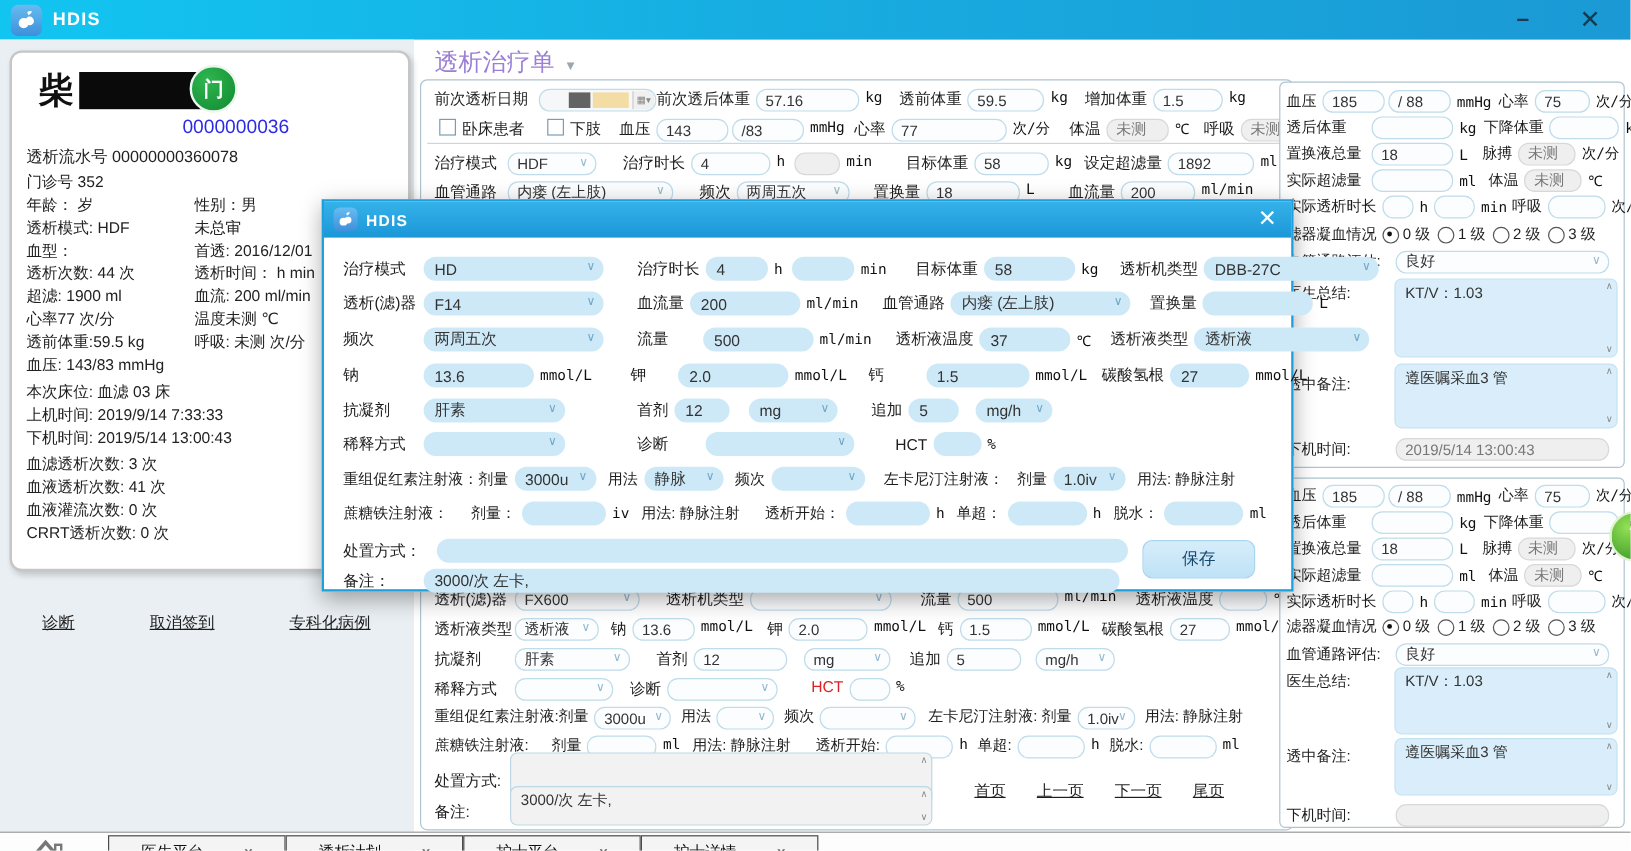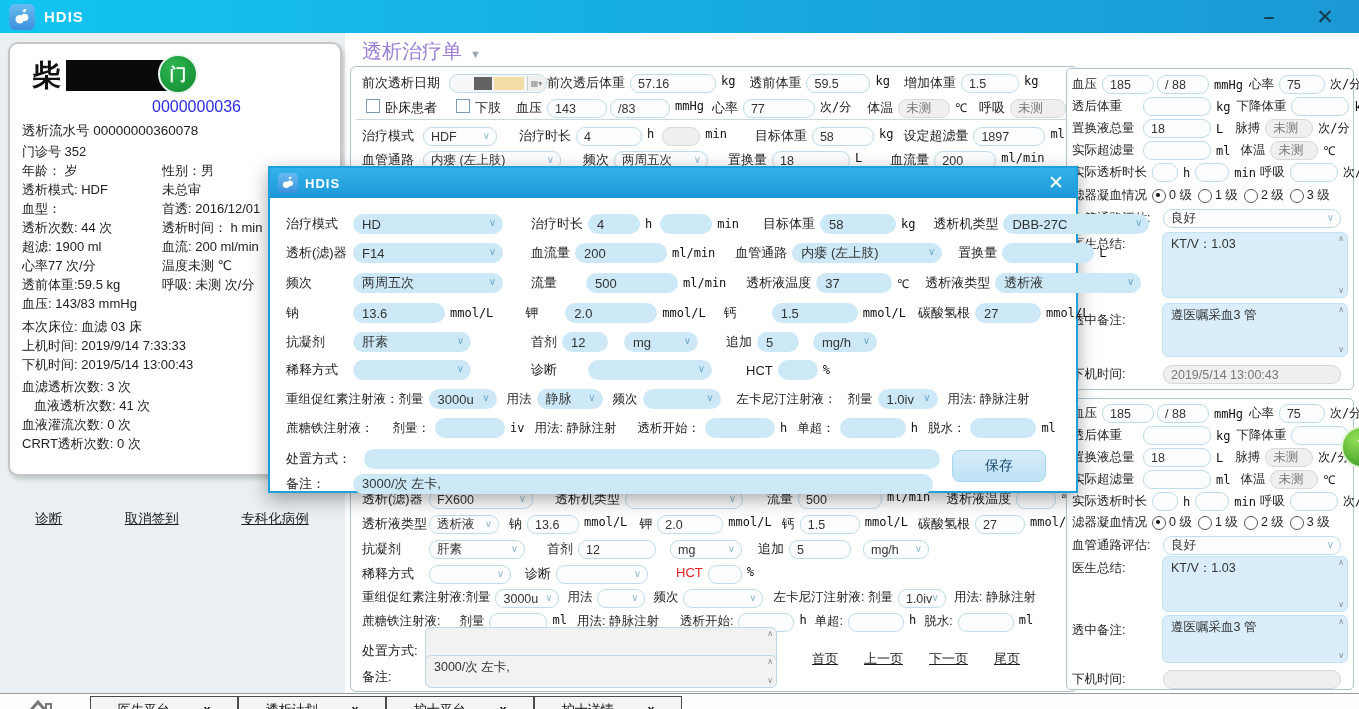--- a/index.html
+++ b/index.html
@@ -147,21 +147,21 @@
     <div class="pline" style="left:12px;top:212px;">心率77 次/分</div>
     <div class="pline" style="left:152px;top:212px;">温度未测 ℃</div>
     <div class="pline" style="left:12px;top:231px;">透前体重:59.5 kg</div>
     <div class="pline" style="left:152px;top:231px;">呼吸: 未测 次/分</div>
     <div class="pline" style="left:12px;top:250px;">血压: 143/83 mmHg</div>
 
     <div class="pline" style="left:12px;top:273px;">本次床位: 血滤 03 床</div>
     <div class="pline" style="left:12px;top:292px;">上机时间: 2019/9/14 7:33:33</div>
     <div class="pline" style="left:12px;top:311px;">下机时间: 2019/5/14 13:00:43</div>
     <div class="pline" style="left:12px;top:333px;">血滤透析次数:  3 次</div>
-    <div class="pline" style="left:24px;top:352px;">血液透析次数:  41 次</div>
+    <div class="pline" style="left:12px;top:352px;">血液透析次数:  41 次</div>
     <div class="pline" style="left:12px;top:371px;">血液灌流次数:  0 次</div>
     <div class="pline" style="left:12px;top:390px;text-align:center;">CRRT透析次数:  0 次</div>
     <div class="detail"><span class="link">详细信息</span></div>
   </div>
 
   <div class="qlinks" style="top:510px;">
     <span class="link">诊断</span>
     <span class="link">取消签到</span>
     <span class="link">专科化病例</span>
   </div>
@@ -194,21 +194,21 @@
   <div class="row" style="left:366px;top:99px;">
     <span class="cb"></span>
     <span class="lb">卧床患者</span>
     <span class="cb" style="margin-left:14px;"></span>
     <span class="lb">下肢</span>
     <span class="lb" style="margin-left:10px;">血压</span>
     <span class="inp" style="width:60px;">143</span>
     <span class="inp" style="width:60px;margin-left:3px;">/83</span>
     <span class="u">mmHg</span>
     <span class="lb" style="margin-left:6px;">心率</span>
-    <span class="inp" style="width:72px;">77</span>
+    <span class="inp" style="width:96px;">77</span>
     <span class="u">次/分</span>
     <span class="lb" style="margin-left:14px;">体温</span>
     <span class="inp dis" style="width:52px;">未测</span>
     <span class="u">℃</span>
     <span class="lb" style="margin-left:10px;">呼吸</span>
     <span class="inp dis" style="width:56px;">未测</span>
     <span class="u">次/分</span>
   </div>
 
   <div class="row" style="left:362px;top:127px;">
@@ -216,21 +216,21 @@
     <span class="inp sel" style="width:74px;">HDF</span>
     <span class="lb" style="margin-left:22px;">治疗时长</span>
     <span class="inp" style="width:66px;">4</span>
     <span class="u">h</span>
     <span class="inp dis" style="width:38px;margin-left:6px;"></span>
     <span class="u">min</span>
     <span class="lb" style="margin-left:26px;">目标体重</span>
     <span class="inp" style="width:62px;">58</span>
     <span class="u">kg</span>
     <span class="lb" style="margin-left:8px;">设定超滤量</span>
-    <span class="inp" style="width:72px;">1897</span>
+    <span class="inp" style="width:72px;">1892</span>
     <span class="u">ml</span>
   </div>
 
   <div class="row" style="left:362px;top:151px;">
     <span class="lb" style="width:56px;">血管通路</span>
     <span class="inp sel" style="width:138px;">内瘘 (左上肢)</span>
     <span class="lb" style="margin-left:22px;">频次</span>
     <span class="inp sel" style="width:94px;">两周五次</span>
     <span class="lb" style="margin-left:20px;">置换量</span>
     <span class="inp" style="width:78px;">18</span>

